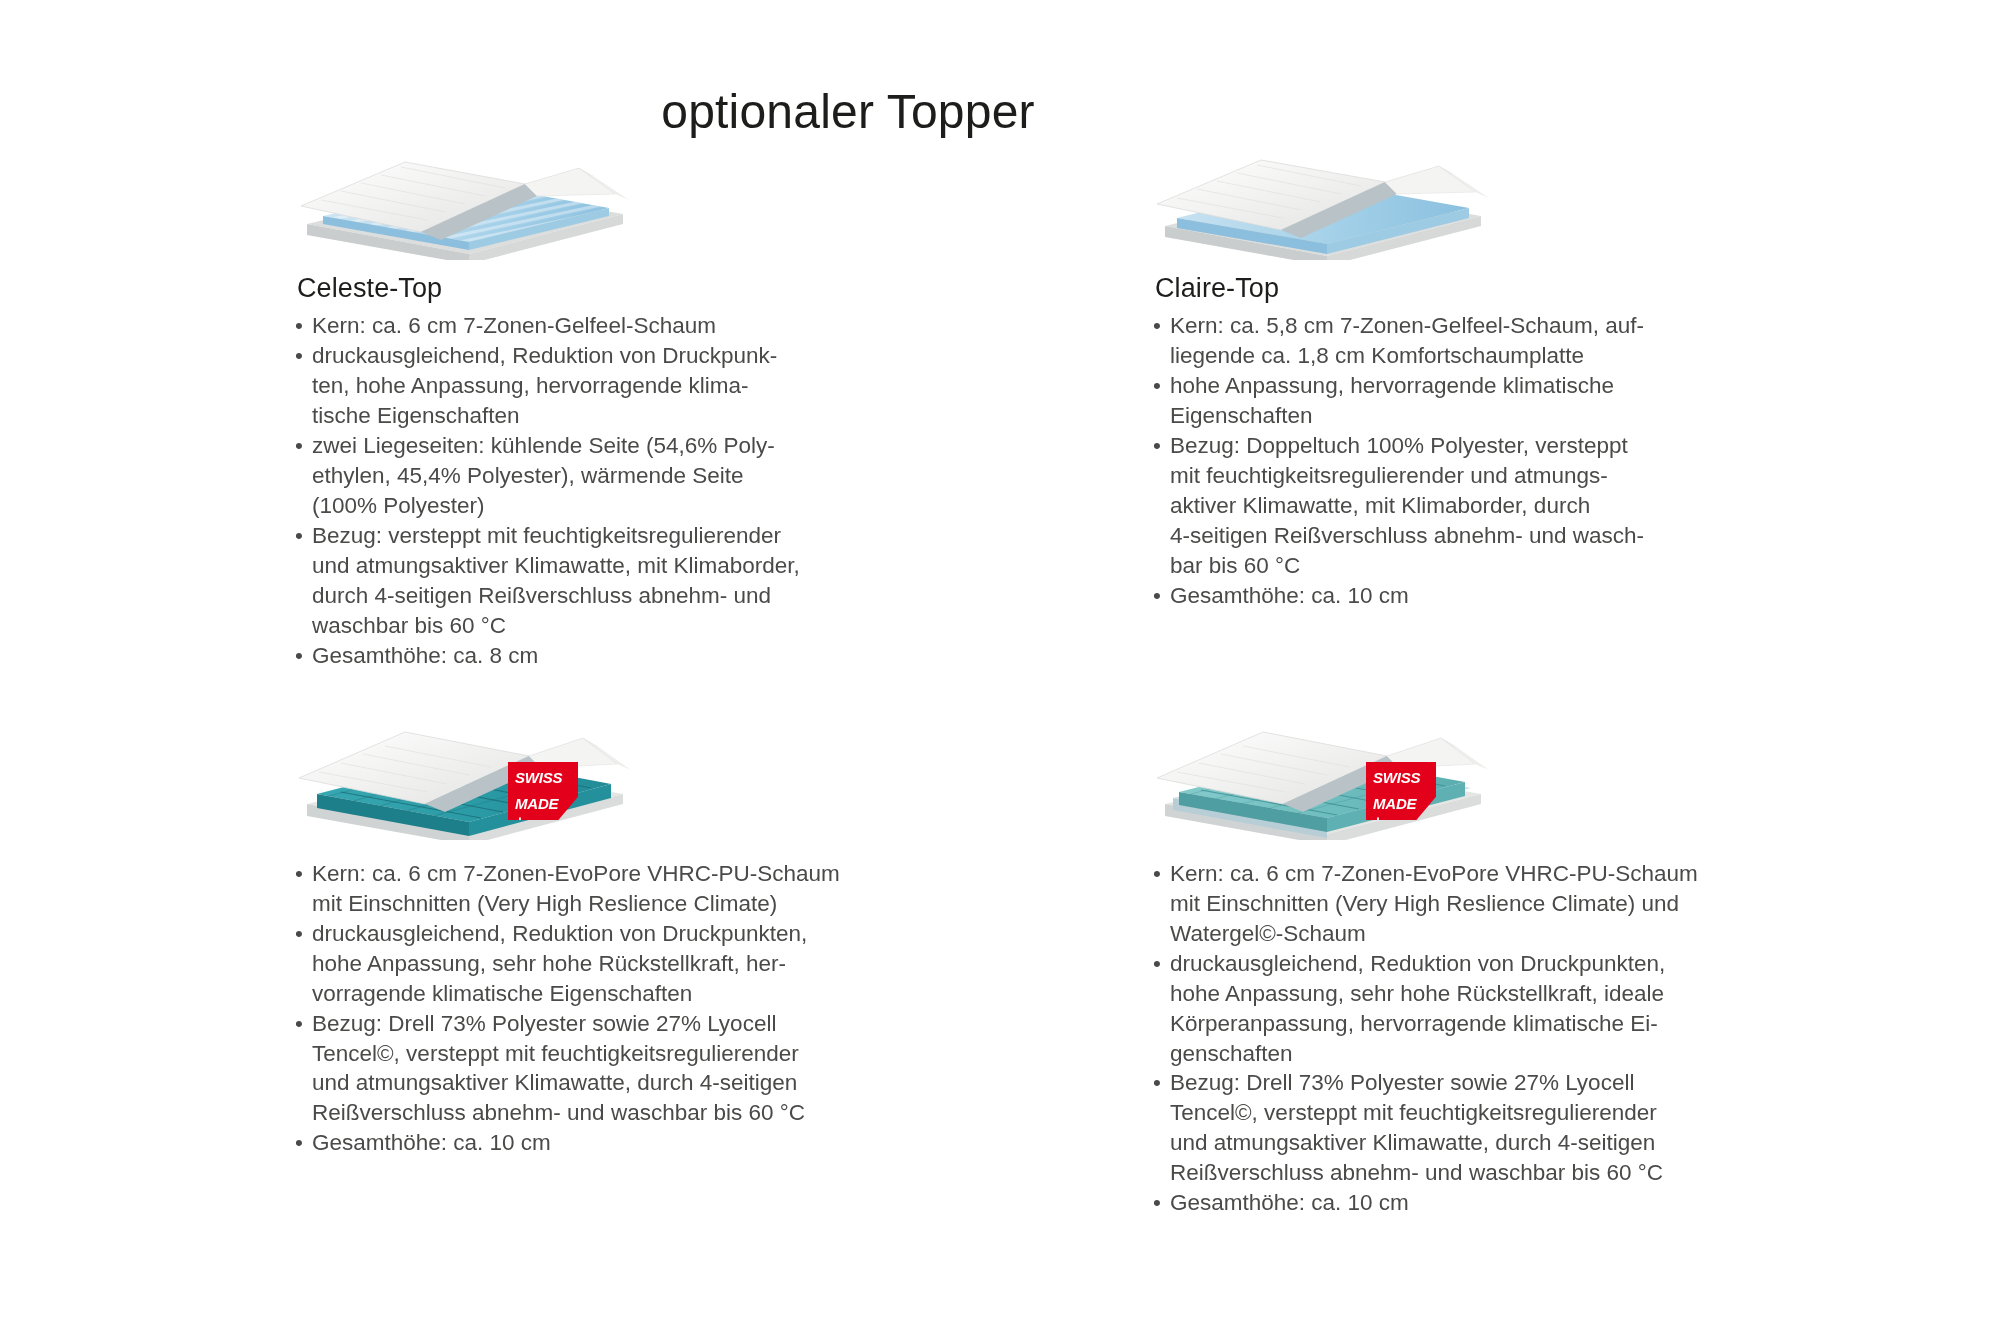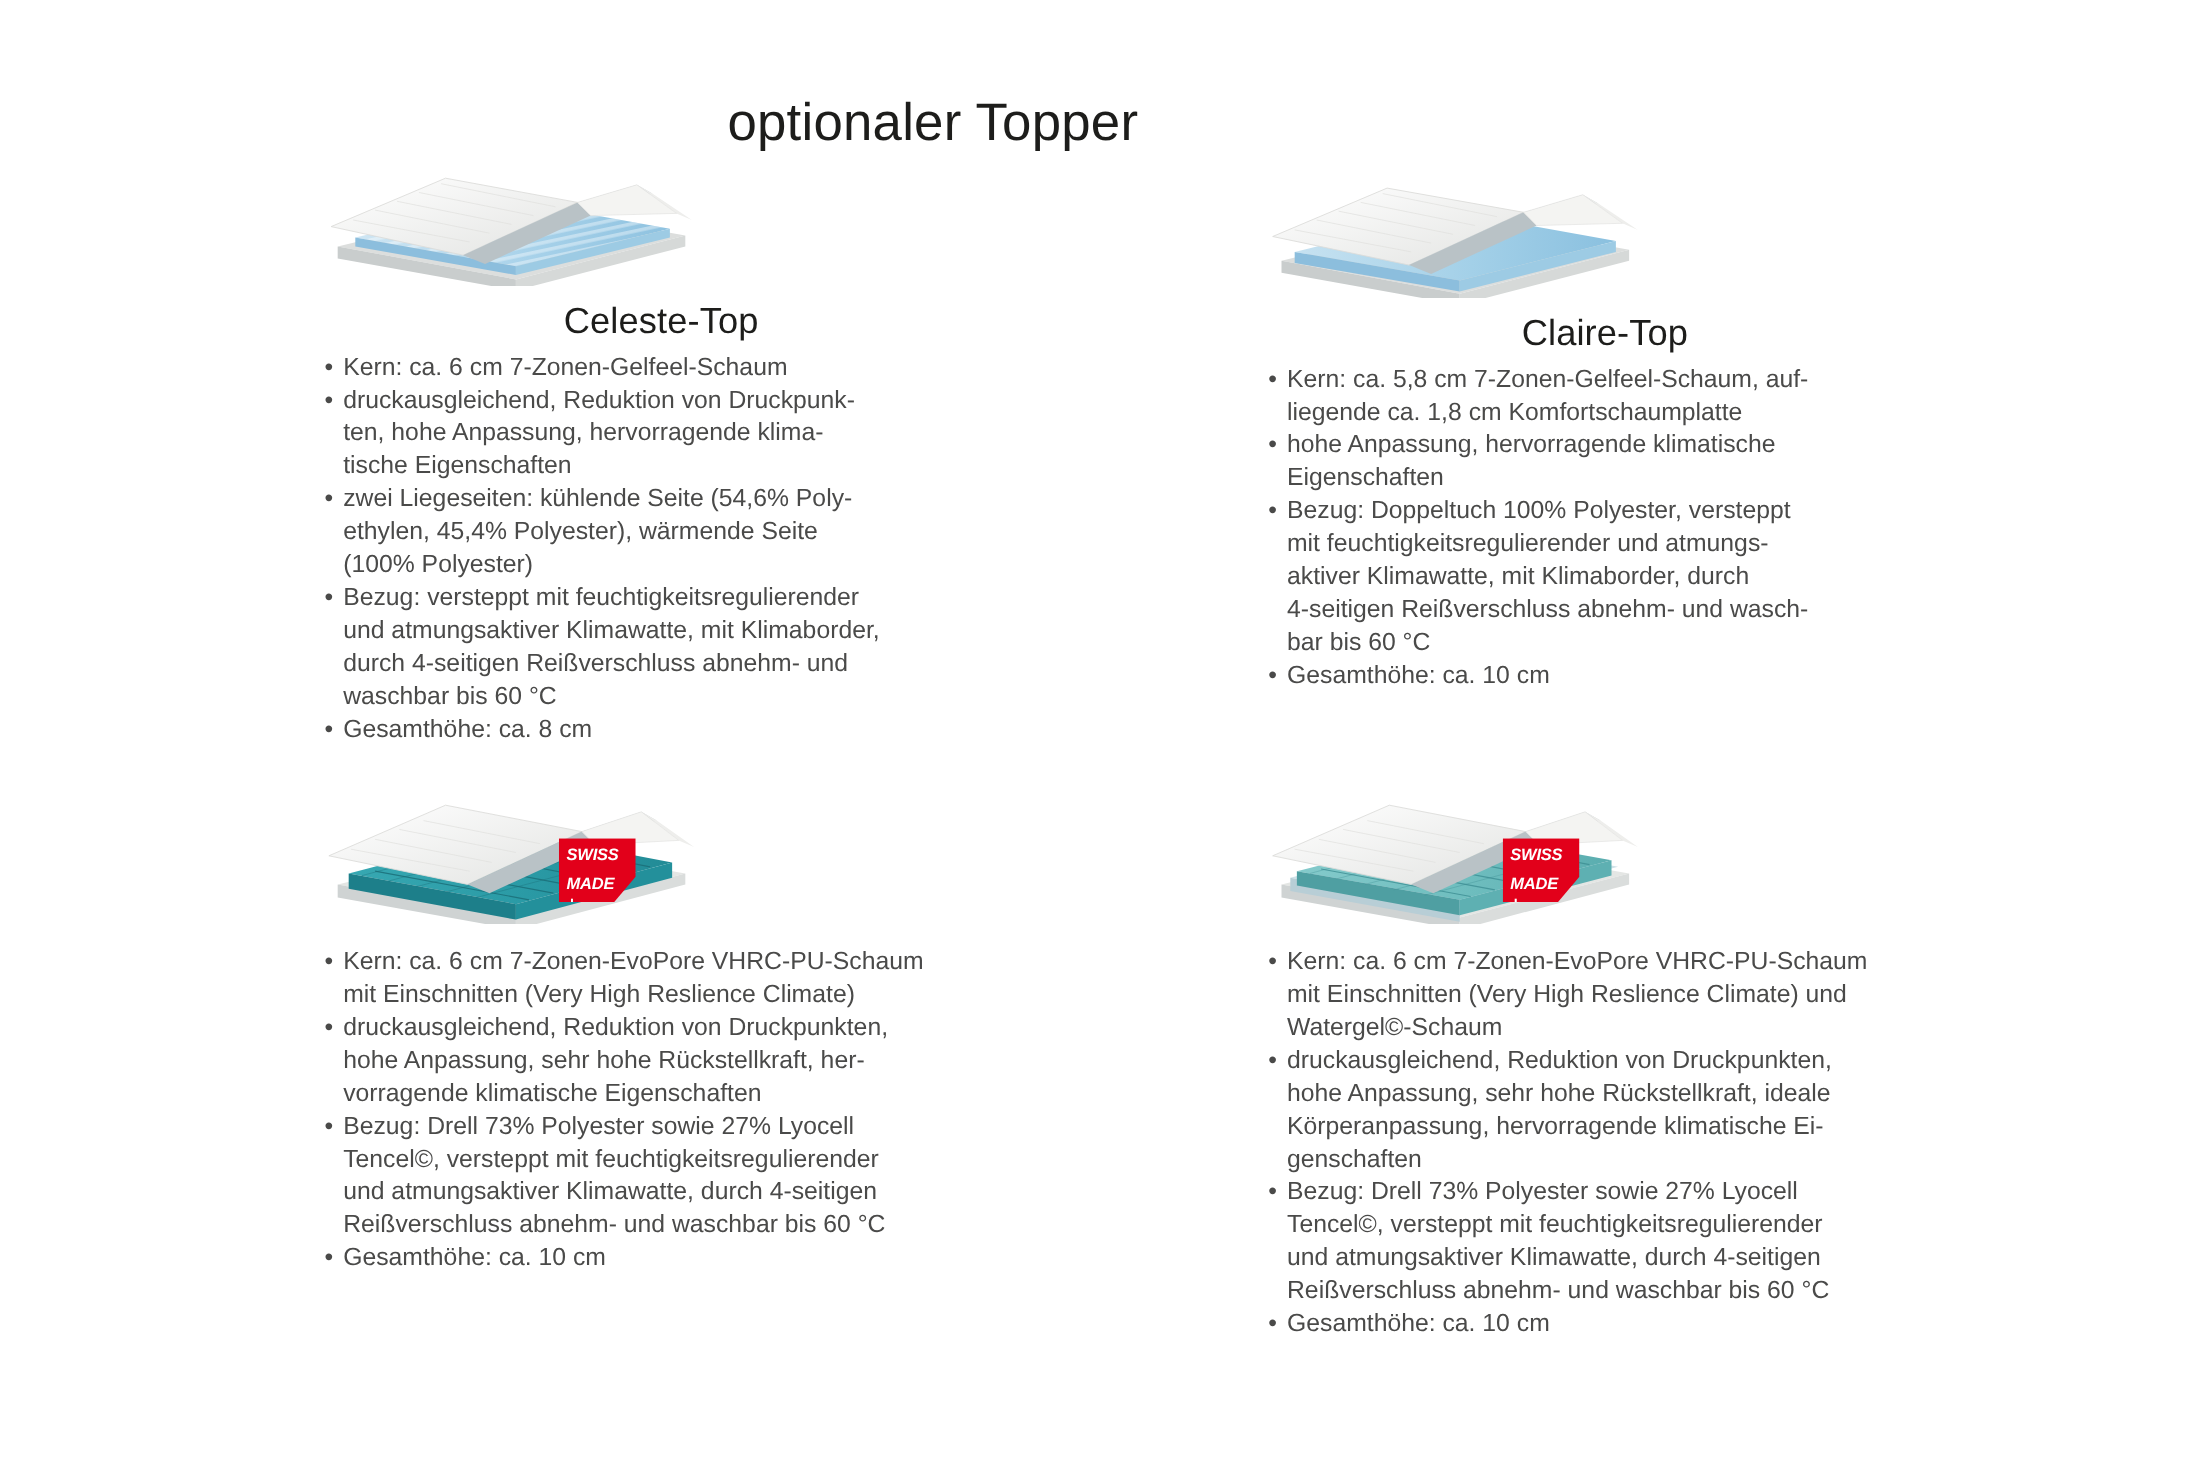--- a/index.html
+++ b/index.html
@@ -43,21 +43,21 @@
     position: absolute;
     top: 140px;
     left: 0;
     width: 2000px;
   }
   .card {
     position: absolute;
     width: 600px;
   }
   .card-c1 { left: 293px; top: 0px; }
-  .card-c2 { left: 1151px; top: 11px; }
+  .card-c2 { left: 1151px; top: 0px; }
   .card-c3 { left: 293px; top: 572px; }
   .card-c4 { left: 1151px; top: 572px; }
 
   
   .product-figure {
     position: relative;
     height: 120px;
     margin-bottom: 12px;
   }
   .product-figure.tall { height: 135px; font-style: italic; }
@@ -93,27 +93,26 @@
   }
   .swiss-badge .l2 { margin-top: 11px; }
   .swiss-badge .plus {
     display: block;
     font-size: 16px;
     margin-top: 3px;
   }
 
   
   .card-title {
-    font-size: 33px;
+    font-size: 27px;
     font-weight: 400;
     color: #1d1d1b;
     line-height: 1.2;
-    margin: 0 0 7px 16px;
+    margin: 0 0 7px 4px;
     letter-spacing: 0.1px;
-    text-align: center;
   }
   .spec-list {
     list-style: none;
     margin: 0;
     padding: 0;
     font-size: 22.5px;
     line-height: 1.33;
     color: #4a4a49;
   }
   .spec-list li {

